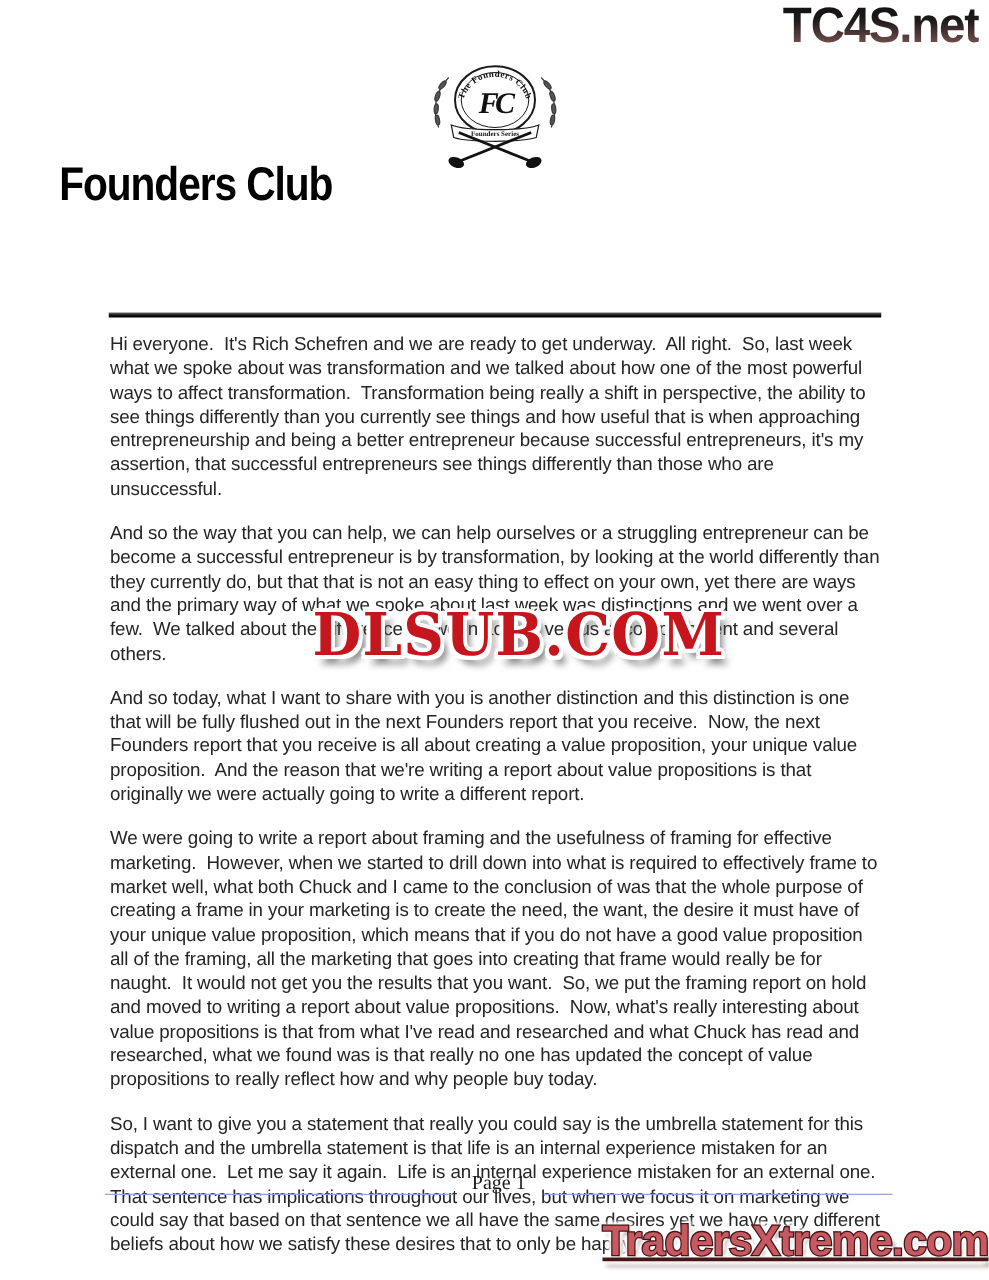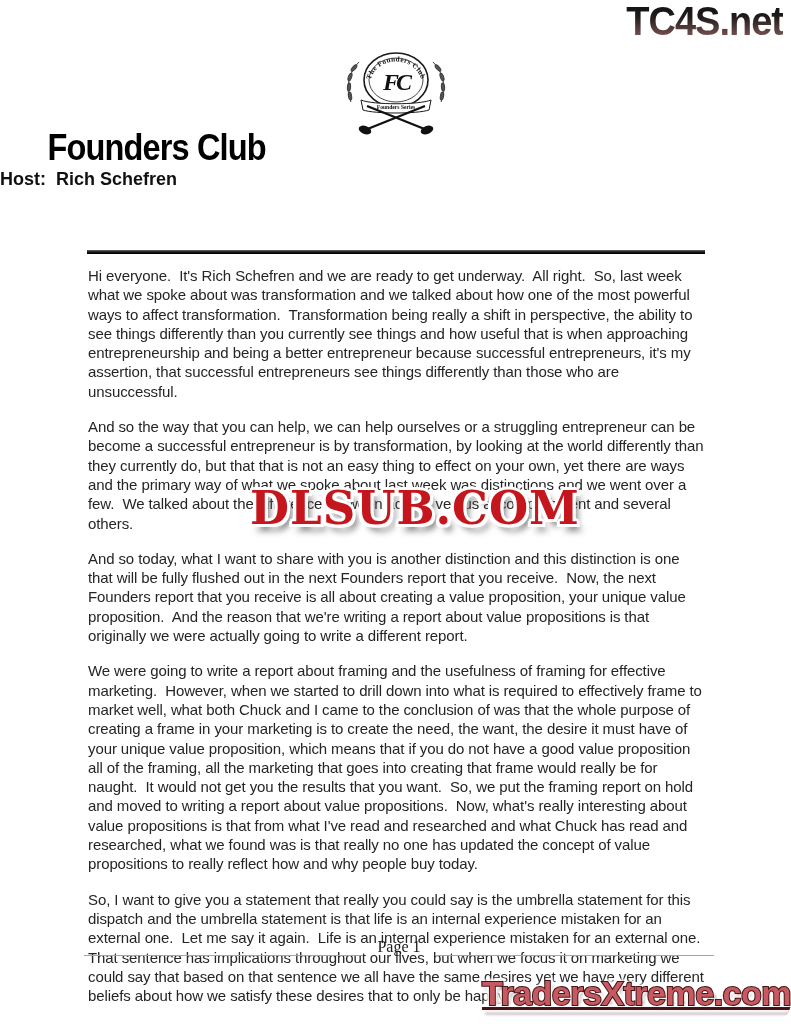--- a/index.html
+++ b/index.html
@@ -1,19 +1,19 @@
 <!DOCTYPE html>
 <html><head>
 <meta charset="utf-8">
 <style>
   * { box-sizing: border-box; }
   html,body { margin:0; padding:0; background:#ffffff; }
   .page {
     position:relative; width:791px; height:1024px; background:#ffffff;
-    overflow:hidden; font-family:"Liberation Sans", sans-serif; color:#222;border-radius:22px;
+    overflow:hidden; font-family:"Liberation Sans", sans-serif; color:#222;
   }
 
   
   .tc4s {
     position:absolute; top:0px; right:8px;
     font-size:38px; font-weight:bold; letter-spacing:-1px;
     background:linear-gradient(180deg,#0d0d0d 0%,#211b1b 40%,#6e4c4c 78%,#a87f7f 100%);
     -webkit-background-clip:text; background-clip:text; color:transparent;
     transform:scaleY(1.05);
   }
@@ -124,21 +124,20 @@
     <g stroke="#111" stroke-width="2.2">
       <line x1="44" y1="86" x2="104" y2="62"></line>
       <line x1="46" y1="62" x2="106" y2="86"></line>
     </g>
     <ellipse cx="44" cy="86" rx="6.5" ry="4" transform="rotate(22 44 86)" fill="#111"></ellipse>
     <ellipse cx="106" cy="86" rx="6.5" ry="4" transform="rotate(-22 106 86)" fill="#111"></ellipse>
   </svg>
 
   <div class="titles">
     <div class="title-main">Founders Club</div>
-    <div class="title-host">Host:  Rich Schefren</div>
   </div>
 
   <div class="rule"></div>
 
   <div class="body-text">
     <p>Hi everyone.  It's Rich Schefren and we are ready to get underway.  All right.  So, last week what we spoke about was transformation and we talked about how one of the most powerful ways to affect transformation.  Transformation being really a shift in perspective, the ability to see things differently than you currently see things and how useful that is when approaching entrepreneurship and being a better entrepreneur because successful entrepreneurs, it's my assertion, that successful entrepreneurs see things differently than those who are unsuccessful.</p>
     <p>And so the way that you can help, we can help ourselves or a struggling entrepreneur can be become a successful entrepreneur is by transformation, by looking at the world differently than they currently do, but that that is not an easy thing to effect on your own, yet there are ways and the primary way of what we spoke about last week was distinctions and we went over a few.  We talked about the difference between activity versus accomplishment and several others.</p>
     <p>And so today, what I want to share with you is another distinction and this distinction is one that will be fully flushed out in the next Founders report that you receive.  Now, the next Founders report that you receive is all about creating a value proposition, your unique value proposition.  And the reason that we're writing a report about value propositions is that originally we were actually going to write a different report.</p>
     <p>We were going to write a report about framing and the usefulness of framing for effective marketing.  However, when we started to drill down into what is required to effectively frame to market well, what both Chuck and I came to the conclusion of was that the whole purpose of creating a frame in your marketing is to create the need, the want, the desire it must have of your unique value proposition, which means that if you do not have a good value proposition all of the framing, all the marketing that goes into creating that frame would really be for naught.  It would not get you the results that you want.  So, we put the framing report on hold and moved to writing a report about value propositions.  Now, what's really interesting about value propositions is that from what I've read and researched and what Chuck has read and researched, what we found was is that really no one has updated the concept of value propositions to really reflect how and why people buy today.</p>
     <p>So, I want to give you a statement that really you could say is the umbrella statement for this dispatch and the umbrella statement is that life is an internal experience mistaken for an external one.  Let me say it again.  Life is an internal experience mistaken for an external one.  That sentence has implications throughout our lives, but when we focus it on marketing we could say that based on that sentence we all have the same desires yet we have very different beliefs about how we satisfy these desires that to only be happy.</p>

